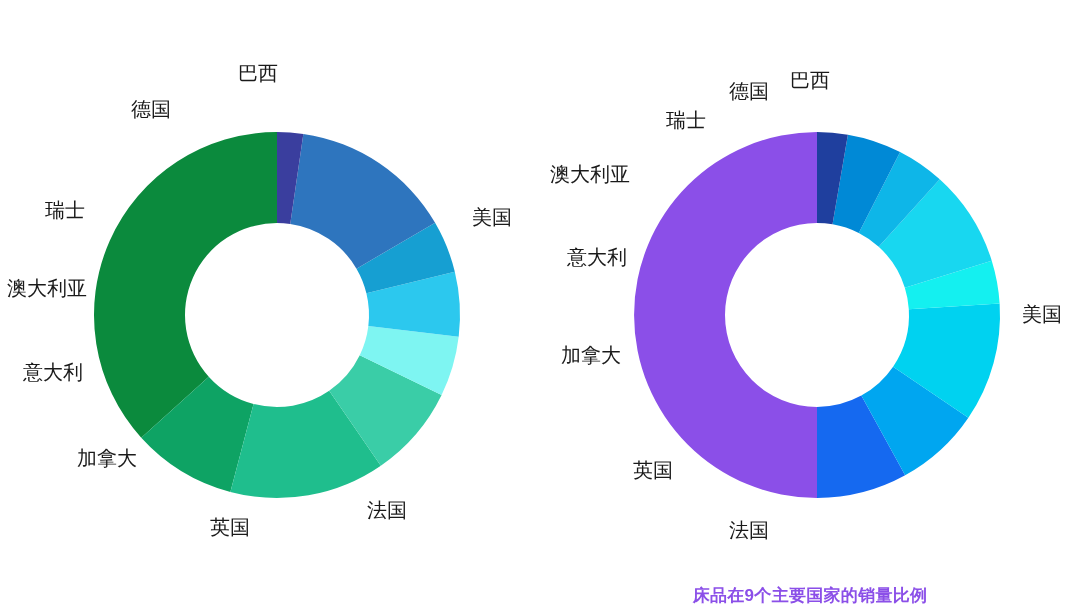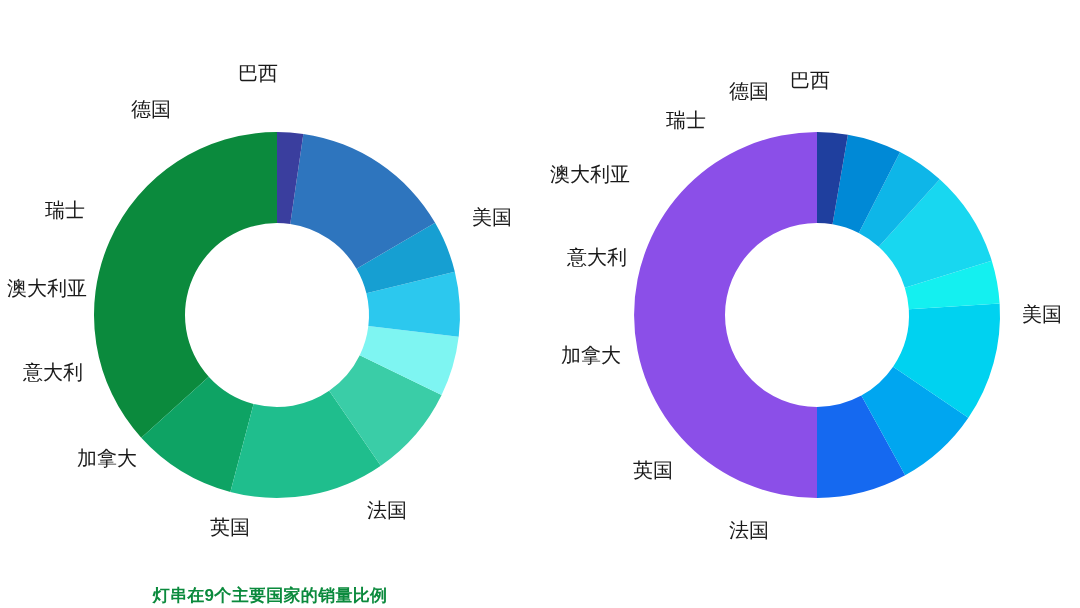--- a/index.html
+++ b/index.html
@@ -86,21 +86,20 @@
           <div class="label lbl-c" style="left: 151px; top: 73px;">德国</div>
           <div class="label lbl-c" style="left: 65px; top: 174px;">瑞士</div>
           <div class="label lbl-c" style="left: 47px; top: 252px;">澳大利亚</div>
           <div class="label lbl-c" style="left: 53px; top: 336px;">意大利</div>
           <div class="label lbl-c" style="left: 107px; top: 422px;">加拿大</div>
           <div class="label lbl-c" style="left: 230px; top: 491px;">英国</div>
           <div class="label lbl-c" style="left: 387px; top: 474px;">法国</div>
           <div class="label lbl-c" style="left: 492px; top: 181px;">美国</div>
         </div>
     </div>
-    <div class="chart-title" id="title-0" style="color: rgb(11, 138, 61);">灯串在9个主要国家的销量比例</div>
   </div>
 
   <div class="panel">
     <div class="chart-stage">
       <svg class="donut-svg" id="svg-1" viewBox="0 0 540 540">
           <path d="M 277 96 A 183 183 0 0 0 277 462 L 277 371 A 92 92 0 0 1 277 187 Z" fill="#8B4FE8"></path>
           <path d="M 277 462 A 183 183 0 0 0 365.1609223606138 439.36412244802705 L 321.3213380173578 359.62021456403545 A 92 92 0 0 1 277 371 Z" fill="#1569F0"></path>
           <path d="M 365.1609223606138 439.36412244802705 A 183 183 0 0 0 428.3557450922448 381.86125814694 L 353.09141283325965 330.71167076239607 A 92 92 0 0 1 321.3213380173578 359.62021456403545 Z" fill="#00A6F0"></path>
           <path d="M 428.3557450922448 381.86125814694 A 183 183 0 0 0 459.63889130237374 267.5093349261356 L 368.818459015401 273.2232722033031 A 92 92 0 0 1 353.09141283325965 330.71167076239607 Z" fill="#00D2F0"></path>
           <path d="M 459.63889130237374 267.5093349261356 A 183 183 0 0 0 451.7402116886357 224.64139057140284 L 364.84753811669117 251.6721744949129 A 92 92 0 0 1 368.818459015401 273.2232722033031 Z" fill="#14F0F0"></path>
@@ -114,15 +113,16 @@
           <div class="label lbl-c" style="left: 209px; top: 55px;">德国</div>
           <div class="label lbl-c" style="left: 146px; top: 84px;">瑞士</div>
           <div class="label lbl-c" style="left: 50px; top: 138px;">澳大利亚</div>
           <div class="label lbl-c" style="left: 57px; top: 221px;">意大利</div>
           <div class="label lbl-c" style="left: 51px; top: 319px;">加拿大</div>
           <div class="label lbl-c" style="left: 113px; top: 434px;">英国</div>
           <div class="label lbl-c" style="left: 209px; top: 494px;">法国</div>
           <div class="label lbl-c" style="left: 502px; top: 278px;">美国</div>
         </div>
     </div>
+    <div class="chart-title" id="title-1" style="color: rgb(139, 79, 232);">床品在9个主要国家的销量比例</div>
   </div>
 
 </div>
 
 </body></html>

